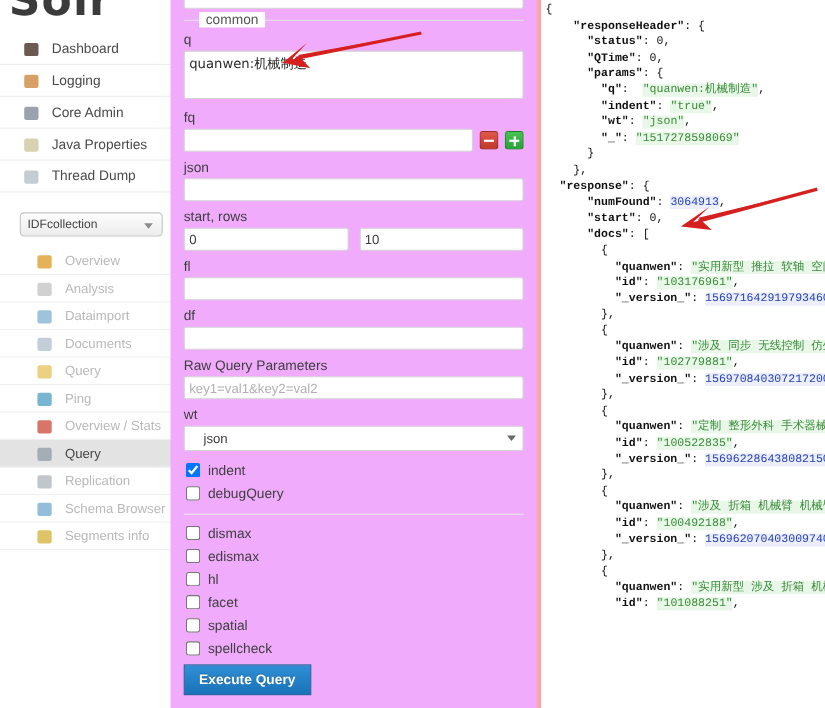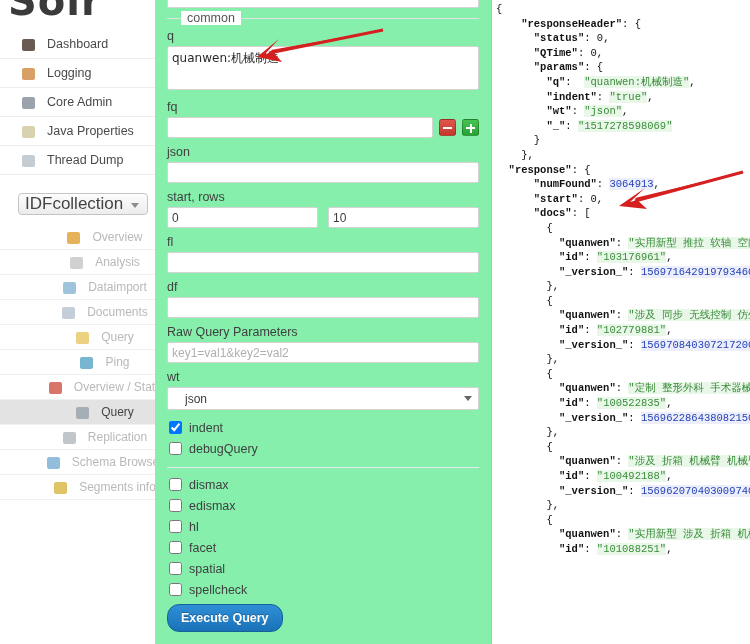--- a/index.html
+++ b/index.html
@@ -52,21 +52,21 @@
 
   
   .ico-box { width: 13px; height: 12px; border-radius: 2px; display: block; margin-top: 2px; }
 
   #collection-select {
     margin: 18px 0 0 18px;
     width: 130px; height: 22px;
     border: 1px solid #c4c4c4;
     border-radius: 4px;
     background: linear-gradient(#fdfdfd, #ececec);
-    font-size: 17px;
+    font-size: 11px;
     color: #444;
     display: flex; align-items: center;
     padding: 0 6px;
     position: relative;
     cursor: pointer;
   }
   #collection-select .caret {
     position: absolute; right: 8px; top: 9px;
     width: 0; height: 0;
     border-left: 4px solid transparent;
@@ -74,33 +74,32 @@
     border-top: 5px solid #8c8c8c;
   }
 
   .submenu { margin-top: 10px; }
   .submenu .menu-item {
     padding-left: 34px;
     height: 25px;
     border-bottom: 1px solid #f0f0f0;
     color: #b9b9b9;
     font-size: 12px;
-    justify-content: center;
   }
   .submenu .menu-item.active {
     background: #e3e3e3;
     color: #444;
   }
 
   
   #form-panel {
     position: absolute; left: 155px; top: 0;
     width: 337px; height: 644px;
-    background: #86efac;
-    border-right: 1px solid #fca5a5;
+    background: #f0abfc;
+    border-right: 4px solid #fca5a5;
     padding: 0 12px;
     overflow: hidden;
   }
   .top-stub-input {
     margin-top: -12px;
     height: 20px;
     border: 1px solid #d5d5d5;
     background: #fff;
     border-radius: 2px;
   }
@@ -191,21 +190,21 @@
     margin: 8px 0 6px 0;
   }
   #execute-btn {
     margin-top: 4px;
     background: linear-gradient(#2f8fd6, #1a72b8);
     border: 1px solid #156296;
     color: #fff;
     font-size: 12.5px;
     font-weight: bold;
     padding: 6px 13px;
-    border-radius: 12px;
+    border-radius: 0;
     cursor: pointer;
     text-shadow: 0 -1px 0 rgba(0,0,0,.25);
   }
 
   
   #result-panel {
     position: absolute; left: 492px; top: 0;
     width: 258px; height: 644px;
     background: #fff;
     overflow: hidden;

